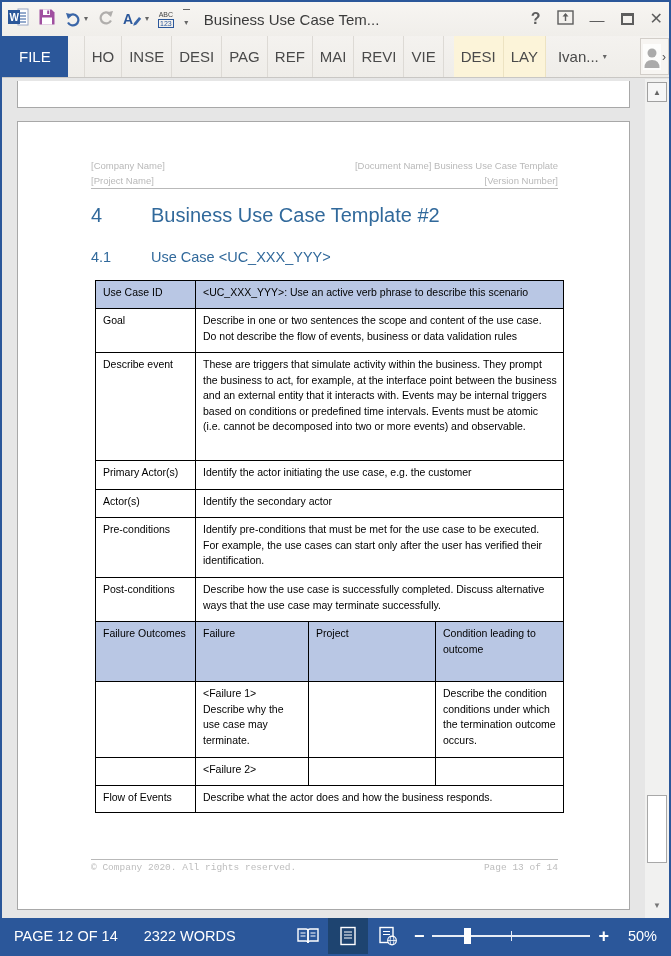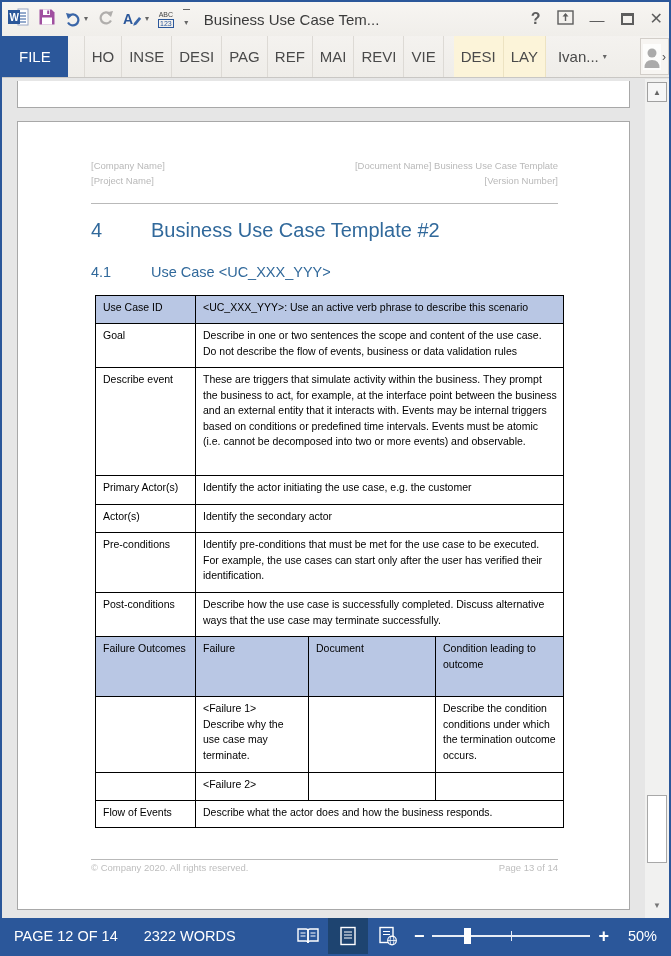--- a/index.html
+++ b/index.html
@@ -32,34 +32,34 @@
   .ctx-group .tab { border-right:1px solid #EDE3C2; }
   .user-chip { display:flex; align-items:center; gap:4px; margin-left:8px; padding:0 4px; white-space:nowrap; color:#4A4A4A; }
   .avatar-box { margin-left:auto; display:flex; align-items:center; background:#F7F5F2; border:1px solid #D2CEC9; padding:1px 2px; margin-top:2px; margin-bottom:2px; }
   .chev { font-size:12px; color:#555; margin-left:1px; }
 
   
   .workspace { position:absolute; top:77px; left:0; right:0; bottom:36px; background:#E6E6E6; }
   .page-partial { position:absolute; top:2px; left:15px; width:613px; height:27px; background:#FFF; border:1px solid #A8A8A8; border-top:none; }
   .page { position:absolute; top:42px; left:15px; width:613px; height:789px; background:#FFF; border:1px solid #A8A8A8; padding:0 71px 0 73px; }
 
-  .page-header { margin-top:36px; display:flex; justify-content:space-between; font-size:9.5px; line-height:15px; color:#B9B9B9; border-bottom:1px solid #B9B9B9; padding-bottom:15px; }
+  .page-header { margin-top:36px; display:flex; justify-content:space-between; font-size:9.5px; line-height:15px; color:#B9B9B9; border-bottom:1px solid #B9B9B9; padding-bottom:0; }
   .ph-right { text-align:right; }
 
   .doc-heading { margin-top:15px; display:flex; color:#31699B; font-size:20px; }
   .doc-heading .num { width:60px; flex:none; }
   .doc-subheading { margin-top:22px; display:flex; color:#31699B; font-size:14.5px; }
   .doc-subheading .num { width:60px; flex:none; }
 
   table.uc { border-collapse:collapse; margin-top:15px; margin-left:4px; width:468px; table-layout:fixed; font-size:10.5px; line-height:15.5px; color:#000; }
   table.uc td { border:1px solid #000; vertical-align:top; padding:4px 6px 3px 7px; }
   td.shaded { background:#B9C7E4; }
   .preline { white-space:pre-line; }
 
-  .page-footer { position:absolute; bottom:36px; left:73px; right:71px; border-top:1px solid #B9B9B9; padding-top:2px; display:flex; justify-content:space-between; font-size:9.5px; color:#BDBDBD; }
+  .page-footer { position:absolute; bottom:36px; left:73px; right:71px; border-top:1px solid #B9B9B9; padding-top:2px; display:flex; justify-content:space-between; font-size:9.5px; color:#BDBDBD;font-family:Liberation Mono, monospace; }
 
   
   .scrollbar { position:absolute; top:0; right:0; width:24px; bottom:0; background:#F1F1F0; }
   .scroll-btn { position:absolute; left:2px; width:20px; height:20px; background:#F6F6F6; border:1px solid #A0A0A0; display:flex; align-items:center; justify-content:center; font-size:8px; color:#666; }
   .scroll-btn.up { top:3px; }
   .scroll-btn.down { bottom:3px; border:none; background:transparent; color:#777; }
   .scroll-thumb { position:absolute; left:2px; width:20px; top:716px; height:68px; background:#FFF; border:1px solid #A8A8A8; }
 
   
   .statusbar { position:absolute; left:0; right:0; bottom:0; height:36px; background:#2B579A; color:#FFF; display:flex; align-items:center; padding:0 12px; font-size:14.5px; }
@@ -234,21 +234,21 @@
           <td>Pre-conditions</td>
           <td colspan="3">Identify pre-conditions that must be met for the use case to be executed. For example, the use cases can start only after the user has verified their identification.</td>
         </tr>
         <tr style="height:44px">
           <td>Post-conditions</td>
           <td colspan="3">Describe how the use case is successfully completed. Discuss alternative ways that the use case may terminate successfully.</td>
         </tr>
         <tr style="height:60px">
           <td class="shaded">Failure Outcomes</td>
           <td class="shaded">Failure</td>
-          <td class="shaded">Document</td>
+          <td class="shaded">Project</td>
           <td class="shaded">Condition leading to outcome</td>
         </tr>
         <tr style="height:76px">
           <td></td>
           <td class="preline">&lt;Failure 1&gt;
 Describe why the use case may terminate.</td>
           <td></td>
           <td>Describe the condition conditions under which the termination outcome occurs.</td>
         </tr>
         <tr style="height:28px">

